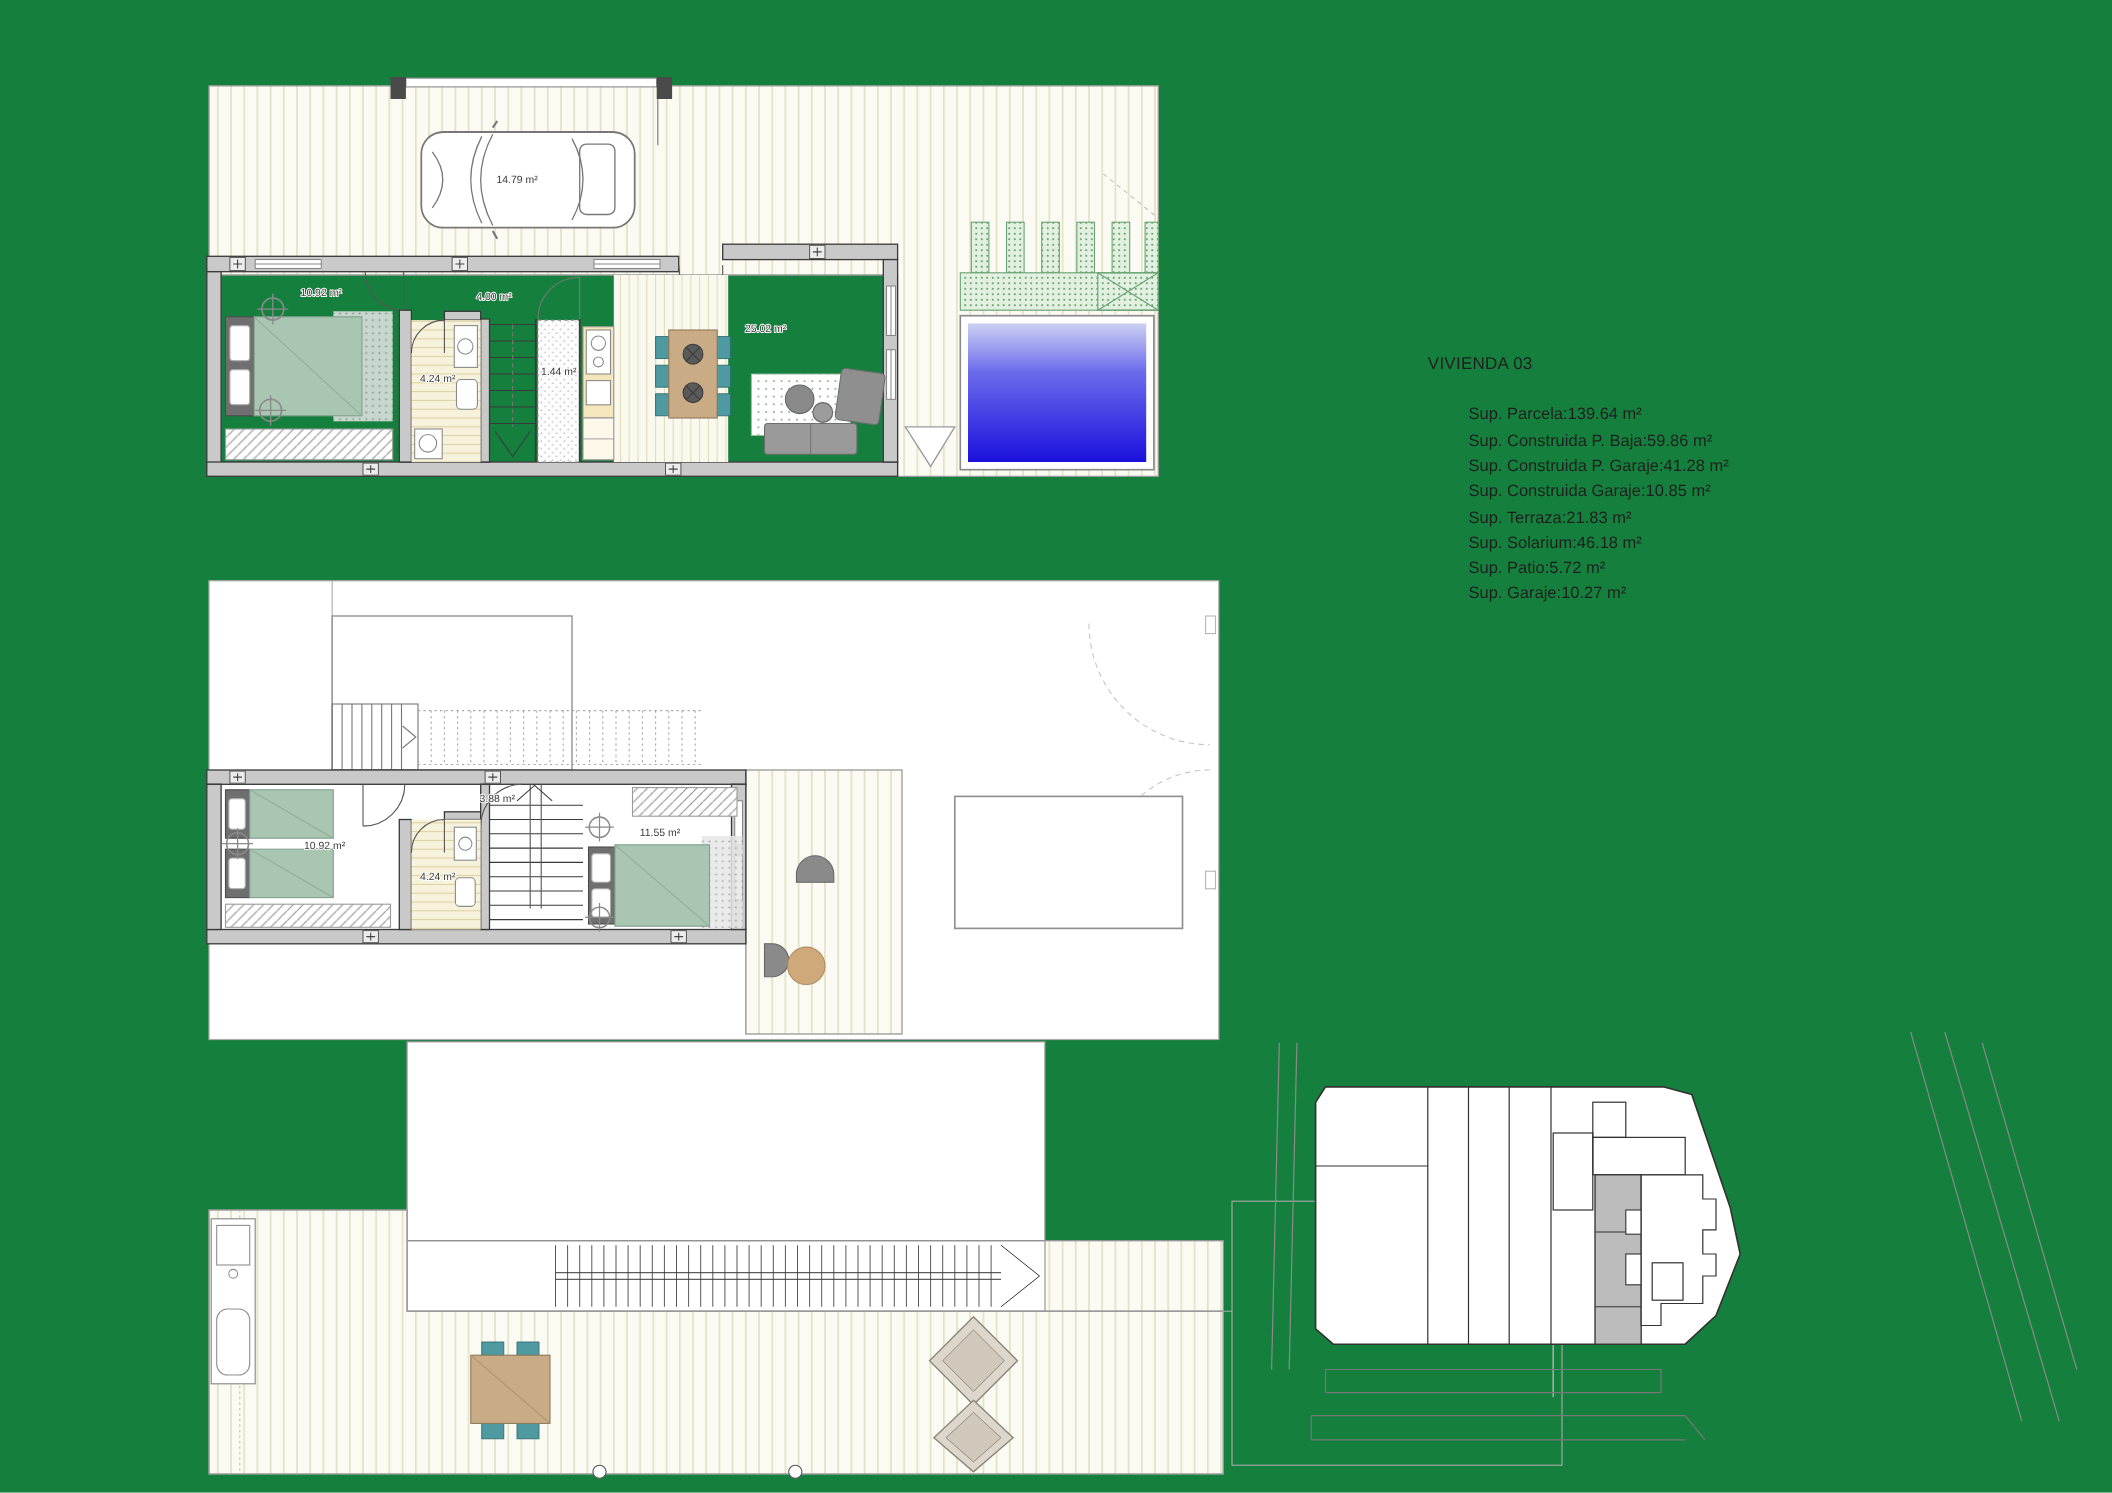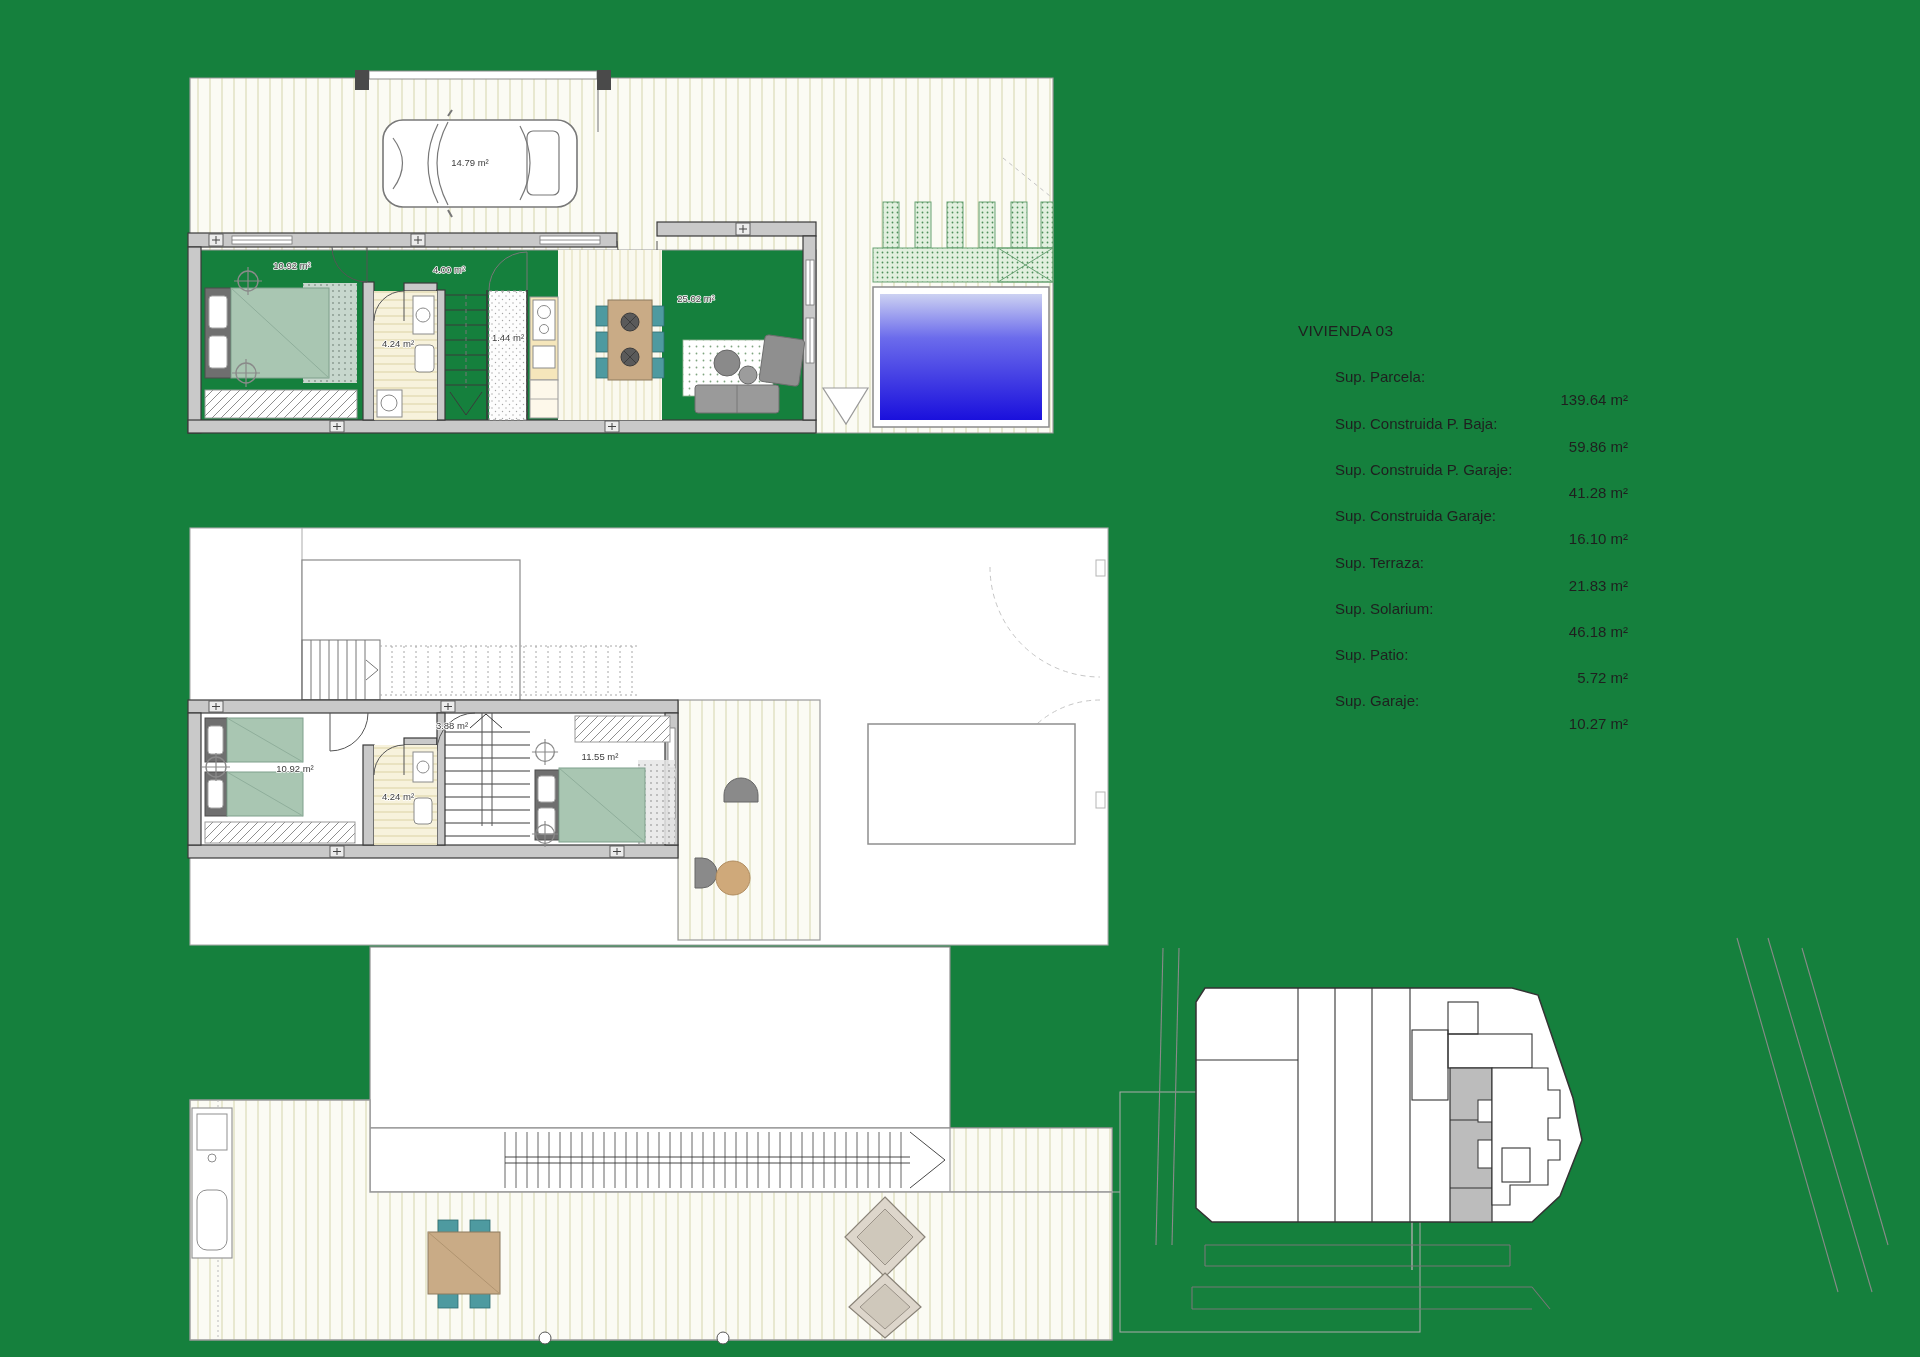--- a/index.html
+++ b/index.html
@@ -4,21 +4,21 @@
 <style>
   html,body{margin:0;padding:0;background:#ffffff;}
   body{width:1920px;height:1357px;position:relative;overflow:hidden;
        font-family:"Liberation Sans", sans-serif;}
   .sheet{position:absolute;inset:0;background:#15803d;}
   svg{position:absolute;left:0;top:0;}
   .area-label{font-family:"Liberation Sans",sans-serif;font-size:9.5px;fill:#3c3c3c;
               paint-order:stroke;stroke:#ffffff;stroke-width:1.6px;stroke-linejoin:round;}
   .info-panel{position:absolute;left:1298px;top:322px;width:330px;color:#1f1f1f;}
   .info-title{font-size:15.5px;line-height:18px;margin:0 0 25px 0;letter-spacing:.2px;}
-  .info-row{display:flex;justify-content:flex-start;font-size:15px;line-height:23px;flex-direction:column;}
+  .info-row{display:flex;justify-content:flex-start;font-size:15px;line-height:23px;}
   .info-row .lbl{padding-left:37px;}
   .info-row .val{text-align:right;}
   .grp-gap{margin-top:1px;}
 </style>
 </head>
 <body>
 
 <div class="sheet">
 
 <svg width="1920" height="1357" viewBox="0 0 1920 1357">
@@ -439,21 +439,21 @@
   <div class="info-row grp-gap">
     <span class="lbl">Sup. Construida P. Baja:</span>
     <span class="val">59.86 m²</span>
   </div>
   <div class="info-row">
     <span class="lbl">Sup. Construida P. Garaje:</span>
     <span class="val">41.28 m²</span>
   </div>
   <div class="info-row">
     <span class="lbl">Sup. Construida Garaje:</span>
-    <span class="val">16.10 m²</span>
+    <span class="val">10.85 m²</span>
   </div>
   <div class="info-row grp-gap">
     <span class="lbl">Sup. Terraza:</span>
     <span class="val">21.83 m²</span>
   </div>
   <div class="info-row">
     <span class="lbl">Sup. Solarium:</span>
     <span class="val">46.18 m²</span>
   </div>
   <div class="info-row">

